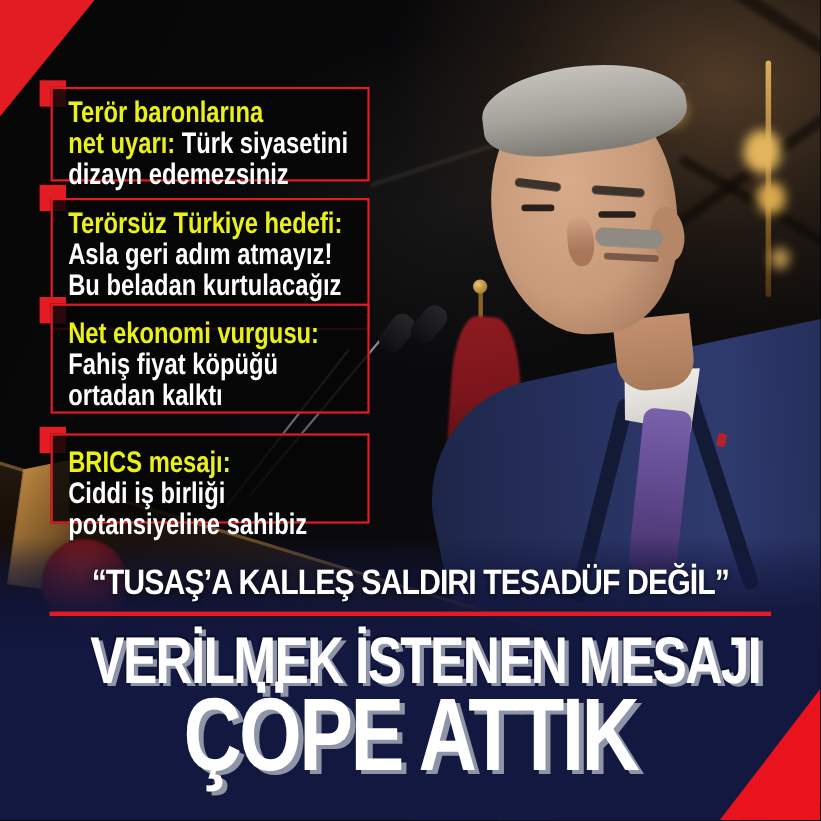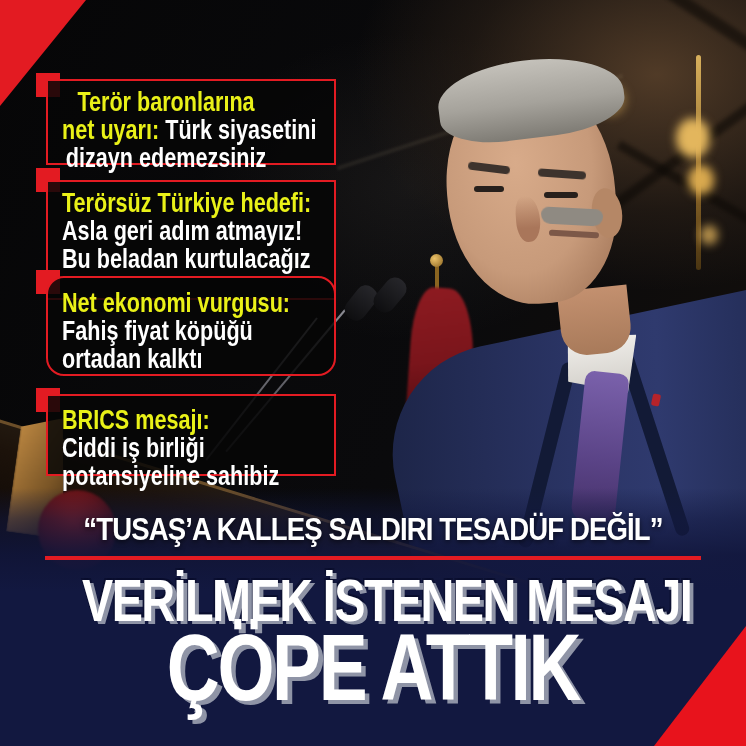--- a/index.html
+++ b/index.html
@@ -184,39 +184,39 @@
   <div class="abs mic-head" style="left:350px;top:284px;transform:rotate(38deg);"></div>
   <div class="abs mic-head" style="left:379px;top:276px;transform:rotate(40deg);"></div>
 
   <div class="abs podium"></div>
   <div class="abs podium-edge"></div>
   <div class="abs seal"></div>
 
   <div class="abs navy-overlay"></div>
 
   <div class="abs marker" style="top:73px;"></div>
-  <div class="abs bullet-box" style="top:79px;height:86px;text-align:center;">
+  <div class="abs bullet-box" style="top:79px;height:86px;">
     <div class="bullet-inner">
       <div><span class="yellow">Terör baronlarına</span><span class="white"></span></div>
       <div><span class="yellow">net uyarı: </span><span class="white">Türk siyasetini</span></div>
       <div><span class="yellow"></span><span class="white">dizayn edemezsiniz</span></div>
     </div>
   </div>
 
   <div class="abs marker" style="top:168px;"></div>
   <div class="abs bullet-box" style="top:180px;height:120px;">
     <div class="bullet-inner">
       <div><span class="yellow">Terörsüz Türkiye hedefi:</span><span class="white"></span></div>
       <div><span class="yellow"></span><span class="white">Asla geri adım atmayız!</span></div>
       <div><span class="yellow"></span><span class="white">Bu beladan kurtulacağız</span></div>
     </div>
   </div>
 
   <div class="abs marker" style="top:270px;"></div>
-  <div class="abs bullet-box" style="top:276px;height:100px;padding-top:11px;border-radius:18px;">
+  <div class="abs bullet-box" style="top:276px;height:100px;padding-top:11px;">
     <div class="bullet-inner">
       <div><span class="yellow">Net ekonomi vurgusu:</span><span class="white"></span></div>
       <div><span class="yellow"></span><span class="white">Fahiş fiyat köpüğü</span></div>
       <div><span class="yellow"></span><span class="white">ortadan kalktı</span></div>
     </div>
   </div>
 
   <div class="abs marker" style="top:388px;"></div>
   <div class="abs bullet-box" style="top:394px;height:82px;padding-top:10px;">
     <div class="bullet-inner">

